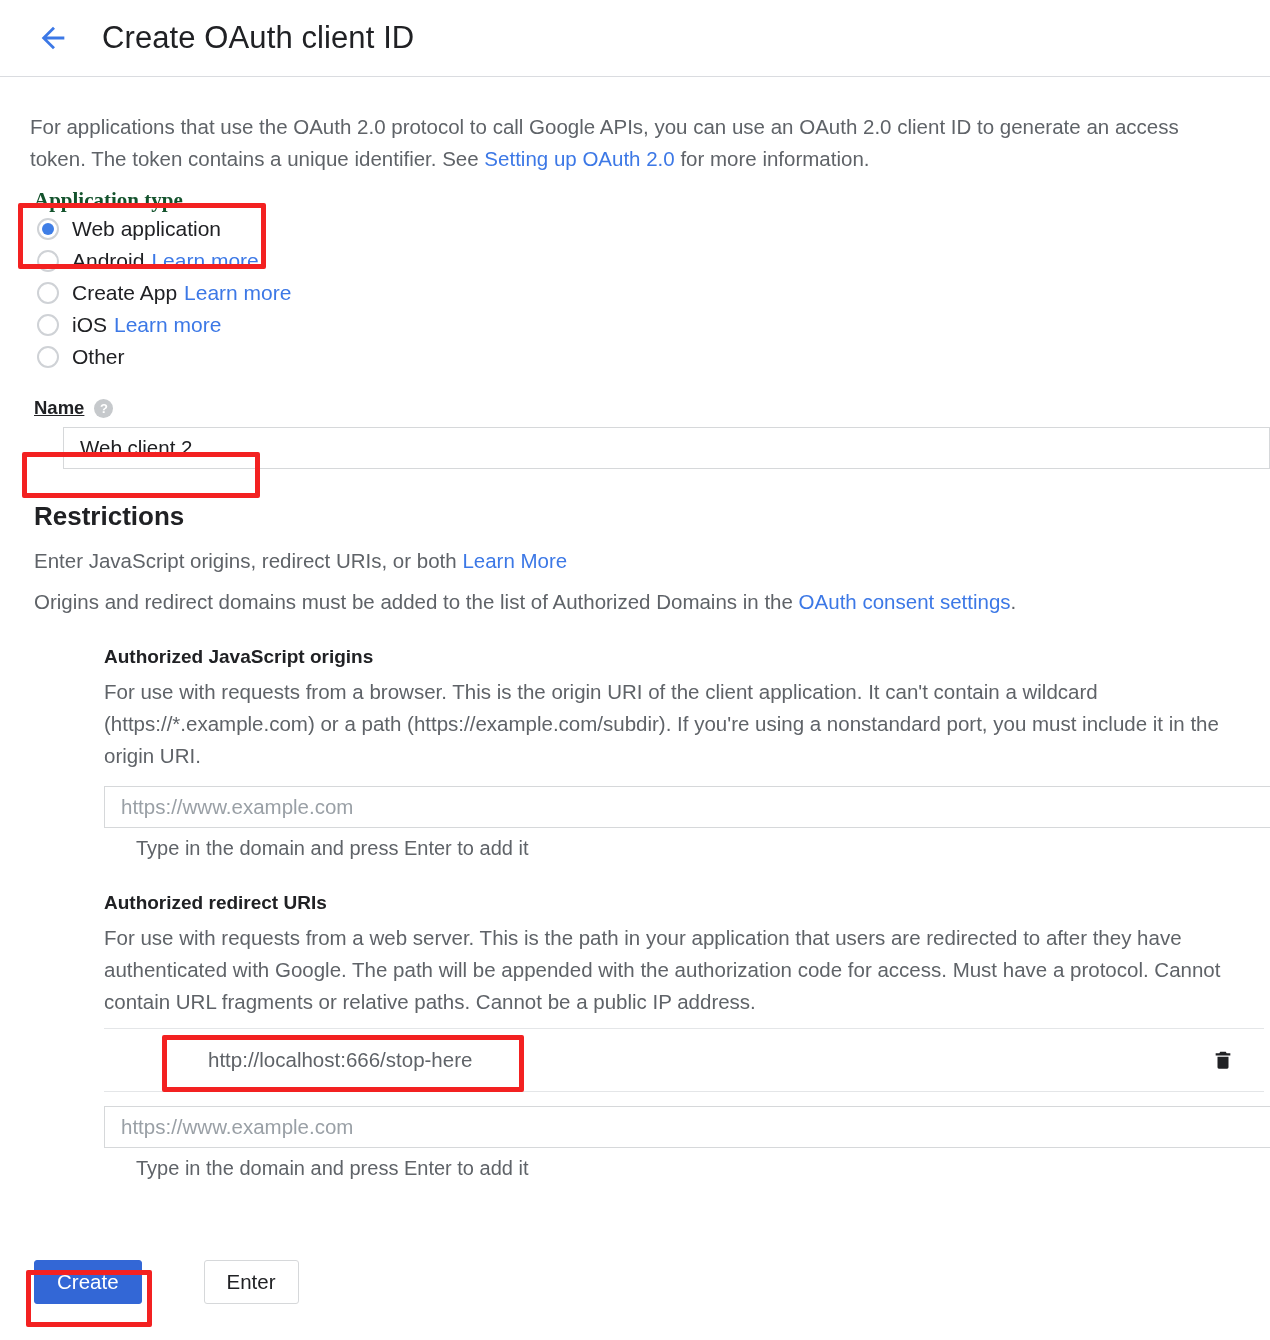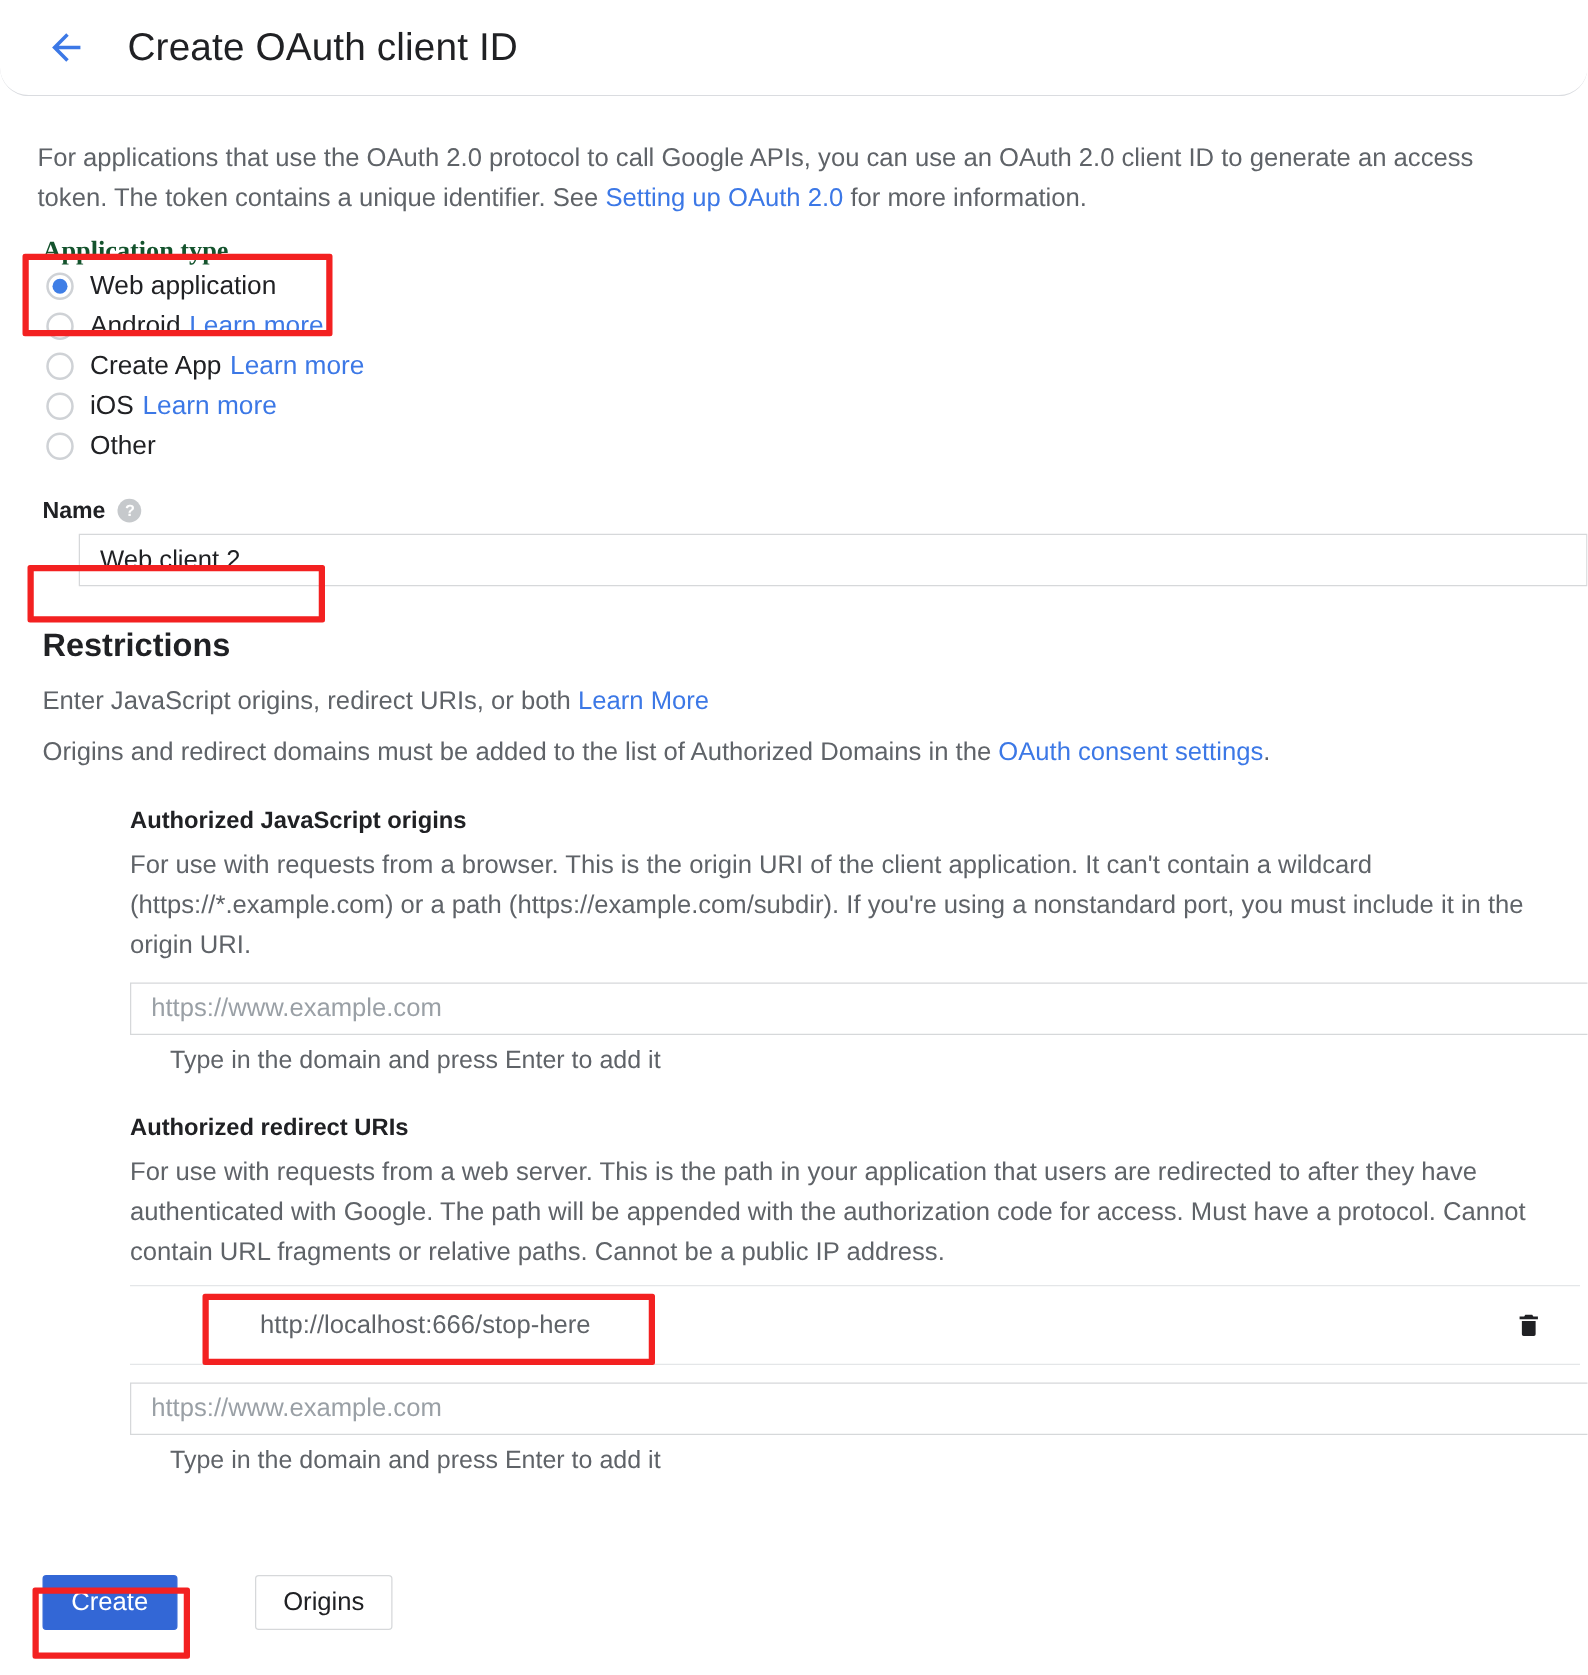--- a/index.html
+++ b/index.html
@@ -14,21 +14,20 @@
     overflow: hidden;
   }
 
   
   .header {
     height: 77px;
     border-bottom: 1px solid #dadce0;
     display: flex;
     align-items: center;
     padding-left: 30px;
-    border-radius: 23px;
   }
   .back-arrow {
     width: 46px;
     height: 46px;
     display: flex;
     align-items: center;
     justify-content: center;
     cursor: pointer;
     flex: none;
   }
@@ -98,20 +97,21 @@
   .name-label-row {
     display: flex;
     align-items: center;
     margin-top: 24px;
     padding-left: 4px;
   }
   .name-label {
     font-size: 18.5px;
     font-weight: bold;
     color: #202124;
+    text-decoration: underline;
   }
   .help-icon {
     width: 19px; height: 19px;
     border-radius: 50%;
     background: #c6c9cc;
     color: #fff;
     font-size: 13px;
     font-weight: bold;
     display: flex;
     align-items: center;
@@ -342,21 +342,21 @@
       </span>
     </div>
 
     <input class="field" type="text" placeholder="https://www.example.com" style="">
     <div class="hint">Type in the domain and press Enter to add it</div>
   </div>
 
   
   <div class="buttons">
     <button class="btn btn-primary">Create</button>
-    <button class="btn btn-secondary">Origins</button>
+    <button class="btn btn-secondary">Enter</button>
   </div>
 
 </div>
 
 <div class="anno" style="left:18px; top:203px; width:248px; height:66px;"></div>
 <div class="anno" style="left:22px; top:452px; width:238px; height:46px;"></div>
 <div class="anno" style="left:162px; top:1035px; width:362px; height:57px;"></div>
 <div class="anno" style="left:26px; top:1270px; width:126px; height:57px;"></div>
 
 </body></html>

